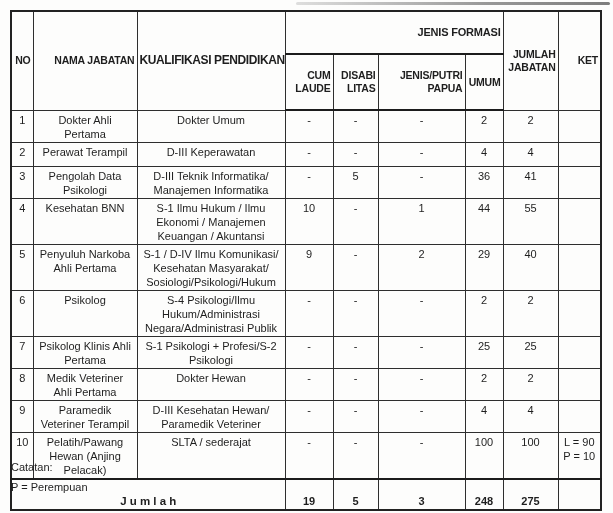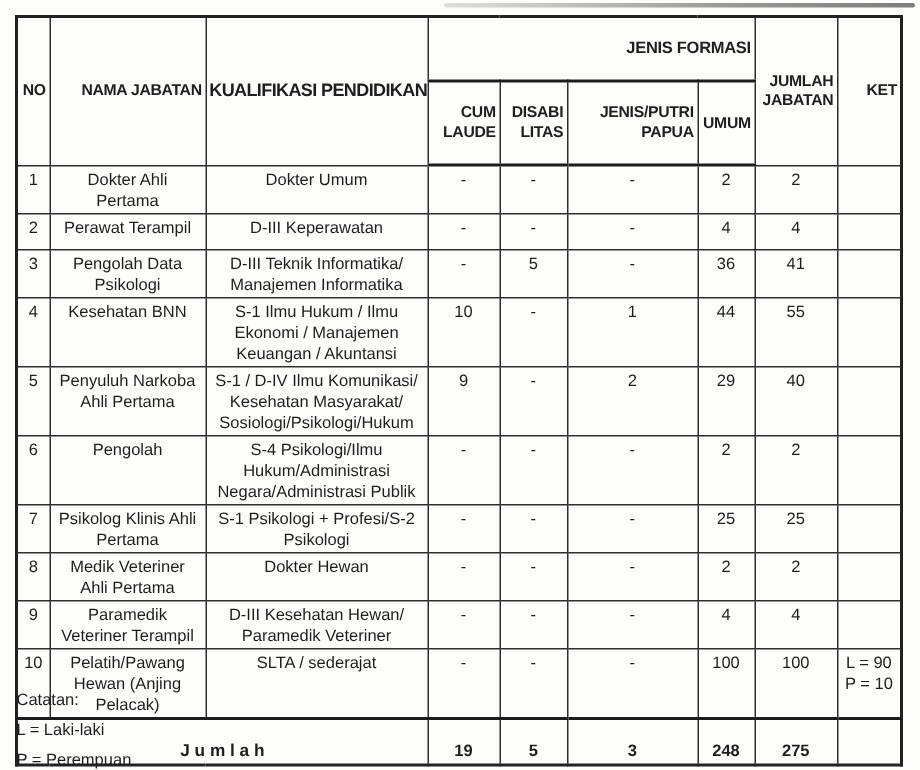--- a/index.html
+++ b/index.html
@@ -146,21 +146,21 @@
       <td class="l">S-1 / D-IV Ilmu Komunikasi/ Kesehatan Masyarakat/ Sosiologi/Psikologi/Hukum</td>
       <td class="c">9</td>
       <td class="c">-</td>
       <td class="c">2</td>
       <td class="c">29</td>
       <td class="c">40</td>
       <td class="l"></td>
     </tr>
     <tr style="height:46px">
       <td class="c">6</td>
-      <td class="l">Pengolah</td>
+      <td class="l">Psikolog</td>
       <td class="l">S-4 Psikologi/Ilmu Hukum/Administrasi Negara/Administrasi Publik</td>
       <td class="c">-</td>
       <td class="c">-</td>
       <td class="c">-</td>
       <td class="c">2</td>
       <td class="c">2</td>
       <td class="l"></td>
     </tr>
     <tr style="height:32px">
       <td class="c">7</td>
@@ -214,15 +214,14 @@
       <td class="c">3</td>
       <td class="c">248</td>
       <td class="c">275</td>
       <td class="l"></td>
     </tr>
   </tbody>
 </table>
 
 <div class="notes">
   <div>Catatan:</div>
-  <div>L = Laki-laki</div>
   <div>P = Perempuan</div>
 </div>
 
 </body></html>

